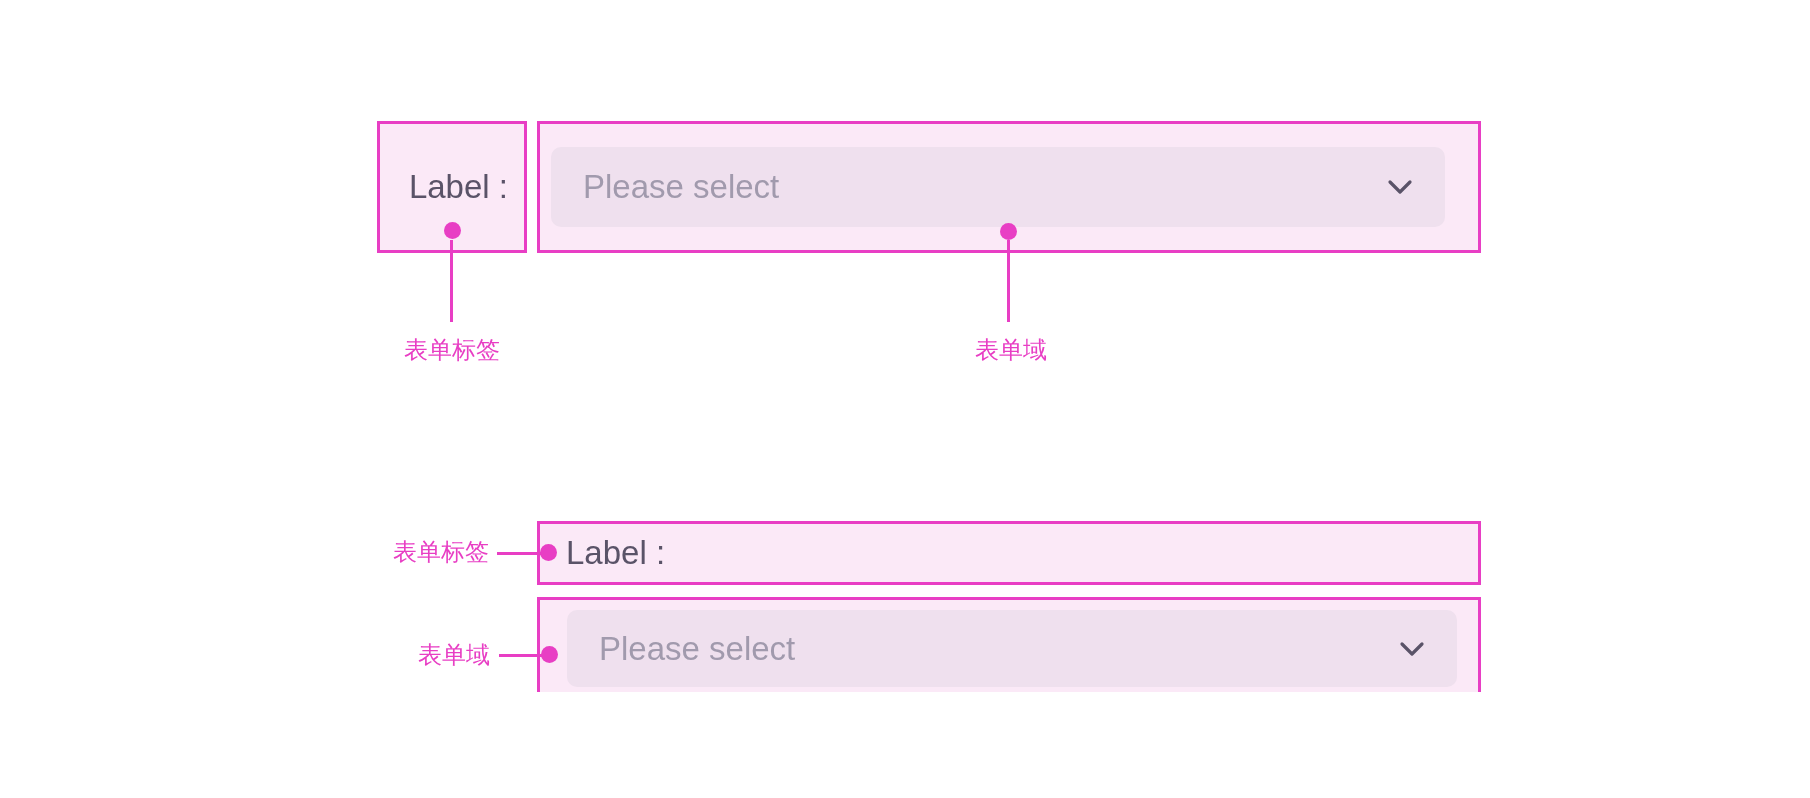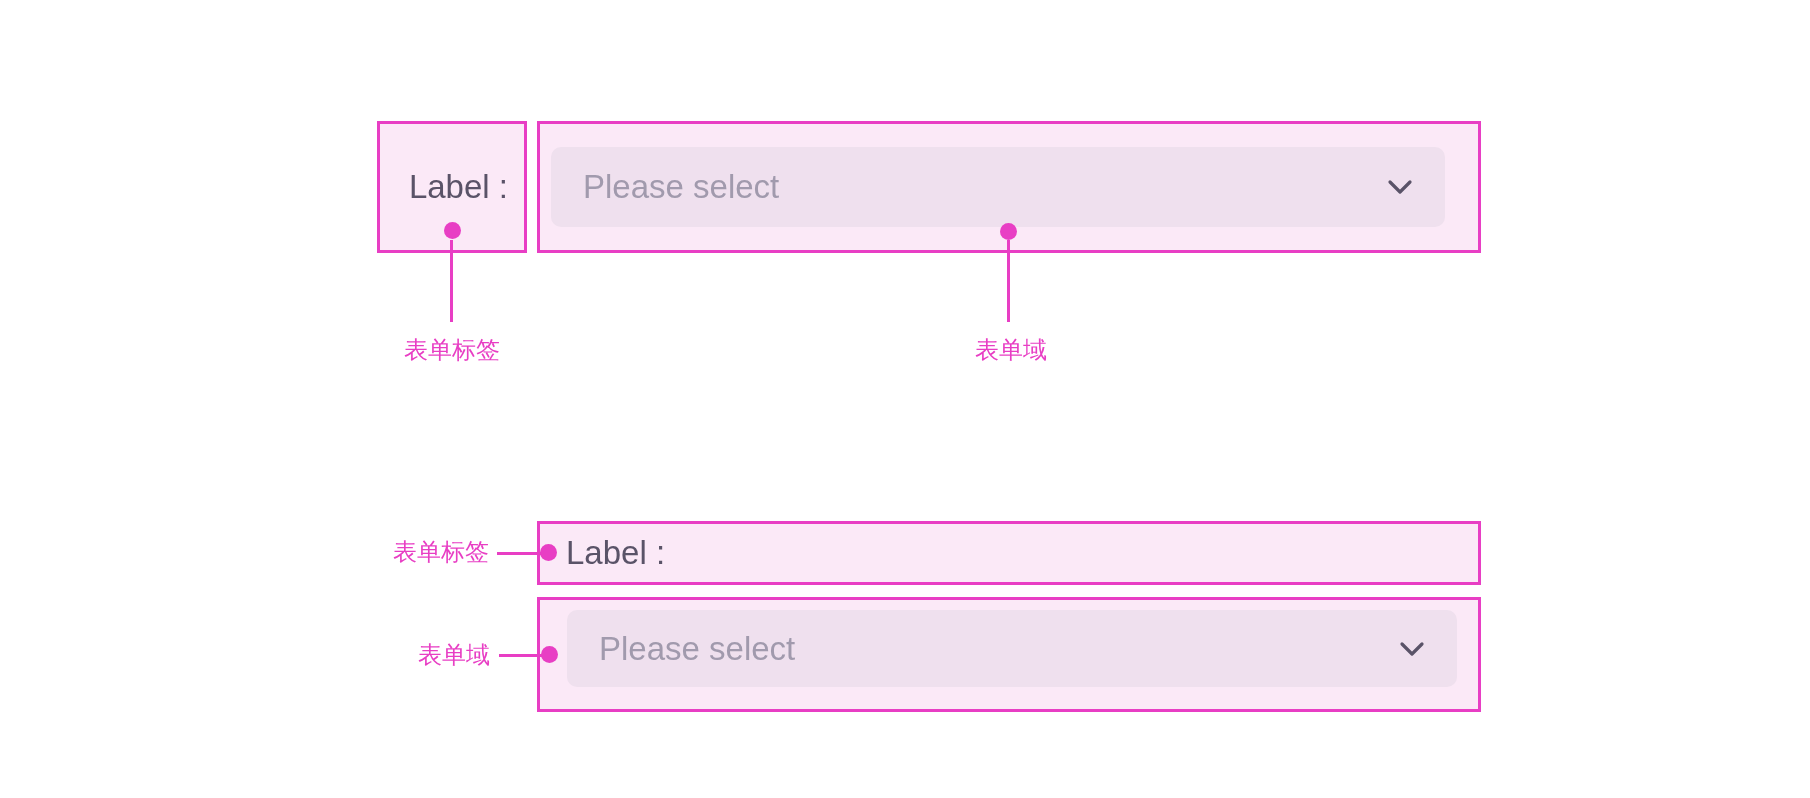--- a/index.html
+++ b/index.html
@@ -9,21 +9,21 @@
     --label-text:#5A5368;
     --placeholder-text:#A19AAD;
     --chevron:#5A5368;
     --background:#FFFFFF;
   }
   *{margin:0;padding:0;box-sizing:border-box;}
   html,body{background:var(--background);}
   body{font-family:"Liberation Sans","DejaVu Sans",sans-serif;}
   .canvas{
     position:relative;
-    width:1810px;height:798px;
+    width:1810px;height:692px;
     background:var(--background);
     overflow:hidden;
   }
   .group{display:contents;}
   .spec-box{
     position:absolute;
     border:3px solid var(--annotation);
     background:var(--box-fill);
     display:flex;align-items:center;
   }

